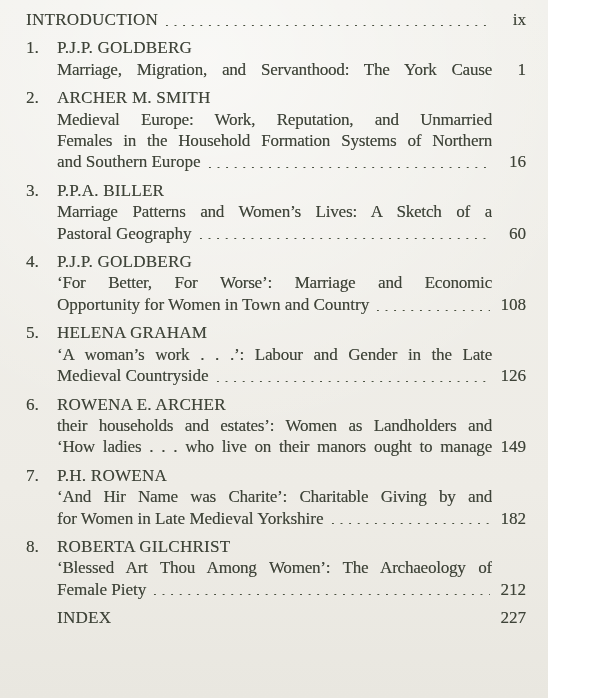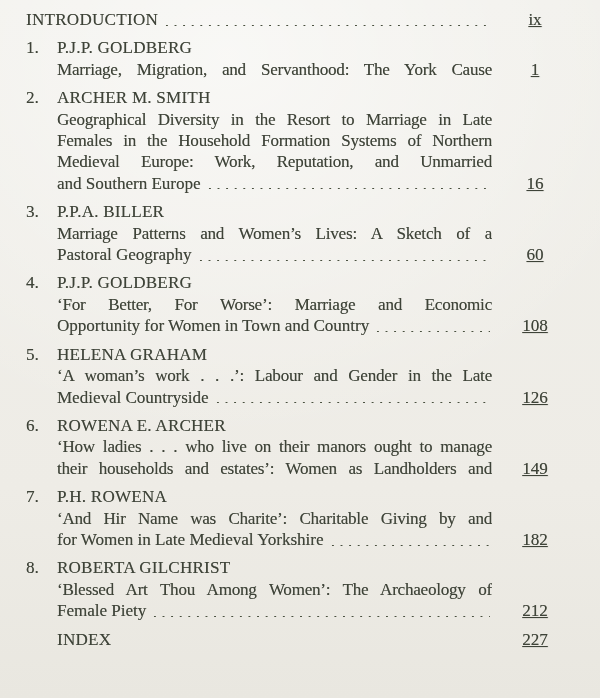--- a/index.html
+++ b/index.html
@@ -1,21 +1,21 @@
 <!DOCTYPE html>
 <html><head>
 <meta charset="utf-8">
 <style>
   html, body {
     margin: 0;
     padding: 0;
   }
   .page {
     position: relative;
-    width: 600px;
+    width: 548px;
     height: 698px;
     box-sizing: border-box;
     padding: 9px 22px 0 26px;
     background-color: #efeee8;
     background-image:
       radial-gradient(130% 95% at 38% 8%, rgba(255,255,255,0.55), rgba(255,255,255,0) 58%),
       linear-gradient(180deg, #f1f0eb 0%, #eeece6 70%, #e9e7e0 100%);
     font-family: "Liberation Serif", serif;
     font-size: 17px;
     line-height: 21.4px;
@@ -34,22 +34,21 @@
     width: 435px;
   }
   .body.span2 {
     flex: 0 0 466px;
     width: 466px;
   }
   .pagecol {
     flex: 1 1 auto;
     display: flex;
     align-items: flex-end;
-    justify-content: center;
-    text-decoration: underline;
+    justify-content: flex-end;
   }
   .author {
     white-space: nowrap;
     letter-spacing: 0.25px;
   }
   .caps { letter-spacing: 0.3px; }
   .jl {
     text-align: justify;
     text-align-last: justify;
     white-space: nowrap;
@@ -96,23 +95,22 @@
     </div>
     <div class="pagecol">
       <span>1</span>
     </div>
   </div>
 
   <div class="entry">
     <div class="num">2.</div>
     <div class="body">
       <div class="author">ARCHER M. SMITH</div>
-      <div class="jl">Geographical Diversity in the Resort to Marriage in Late</div>
+      <div class="jl">Medieval Europe: Work, Reputation, and Unmarried</div>
       <div class="jl">Females in the Household Formation Systems of Northern</div>
-      <div class="jl">Medieval Europe: Work, Reputation, and Unmarried</div>
       <div class="lastline">
         <span class="lt">and Southern Europe</span>
         <span class="dots"></span>
       </div>
     </div>
     <div class="pagecol">
       <span>16</span>
     </div>
   </div>
 
@@ -158,22 +156,22 @@
     </div>
     <div class="pagecol">
       <span>126</span>
     </div>
   </div>
 
   <div class="entry">
     <div class="num">6.</div>
     <div class="body">
       <div class="author">ROWENA E. ARCHER</div>
+      <div class="jl">their households and estates’: Women as Landholders and</div>
       <div class="jl">‘How ladies . . . who live on their manors ought to manage</div>
-      <div class="jl">their households and estates’: Women as Landholders and</div>
       <div class="lastline">
         <span class="dots"></span>
       </div>
     </div>
     <div class="pagecol">
       <span>149</span>
     </div>
   </div>
 
   <div class="entry">

